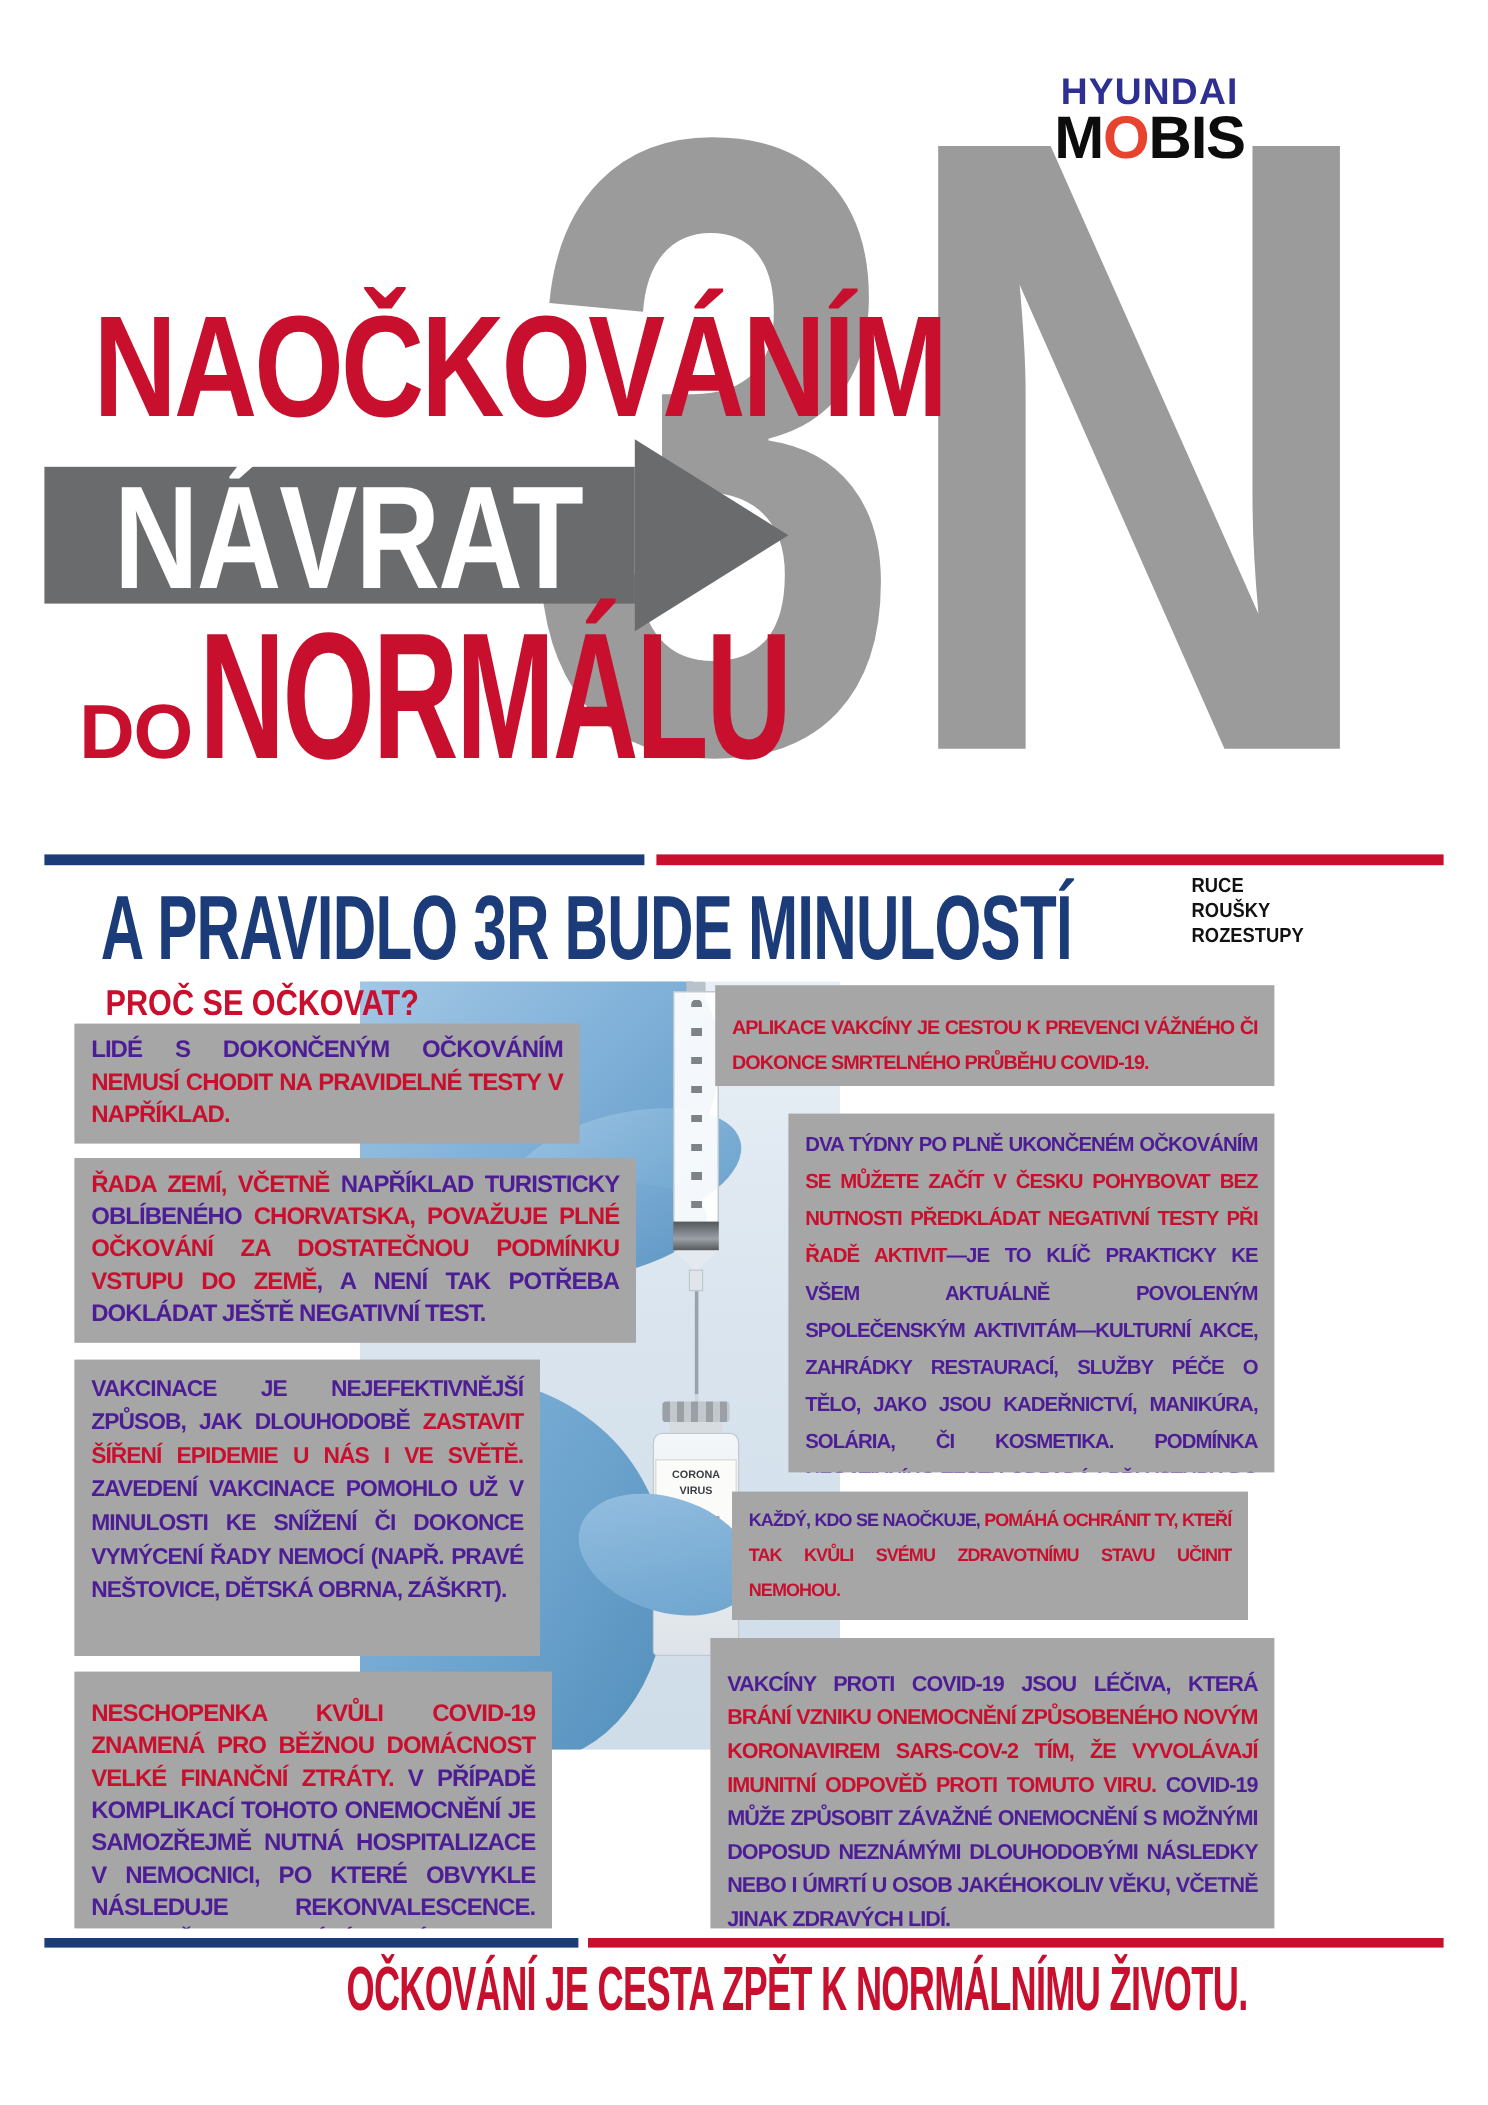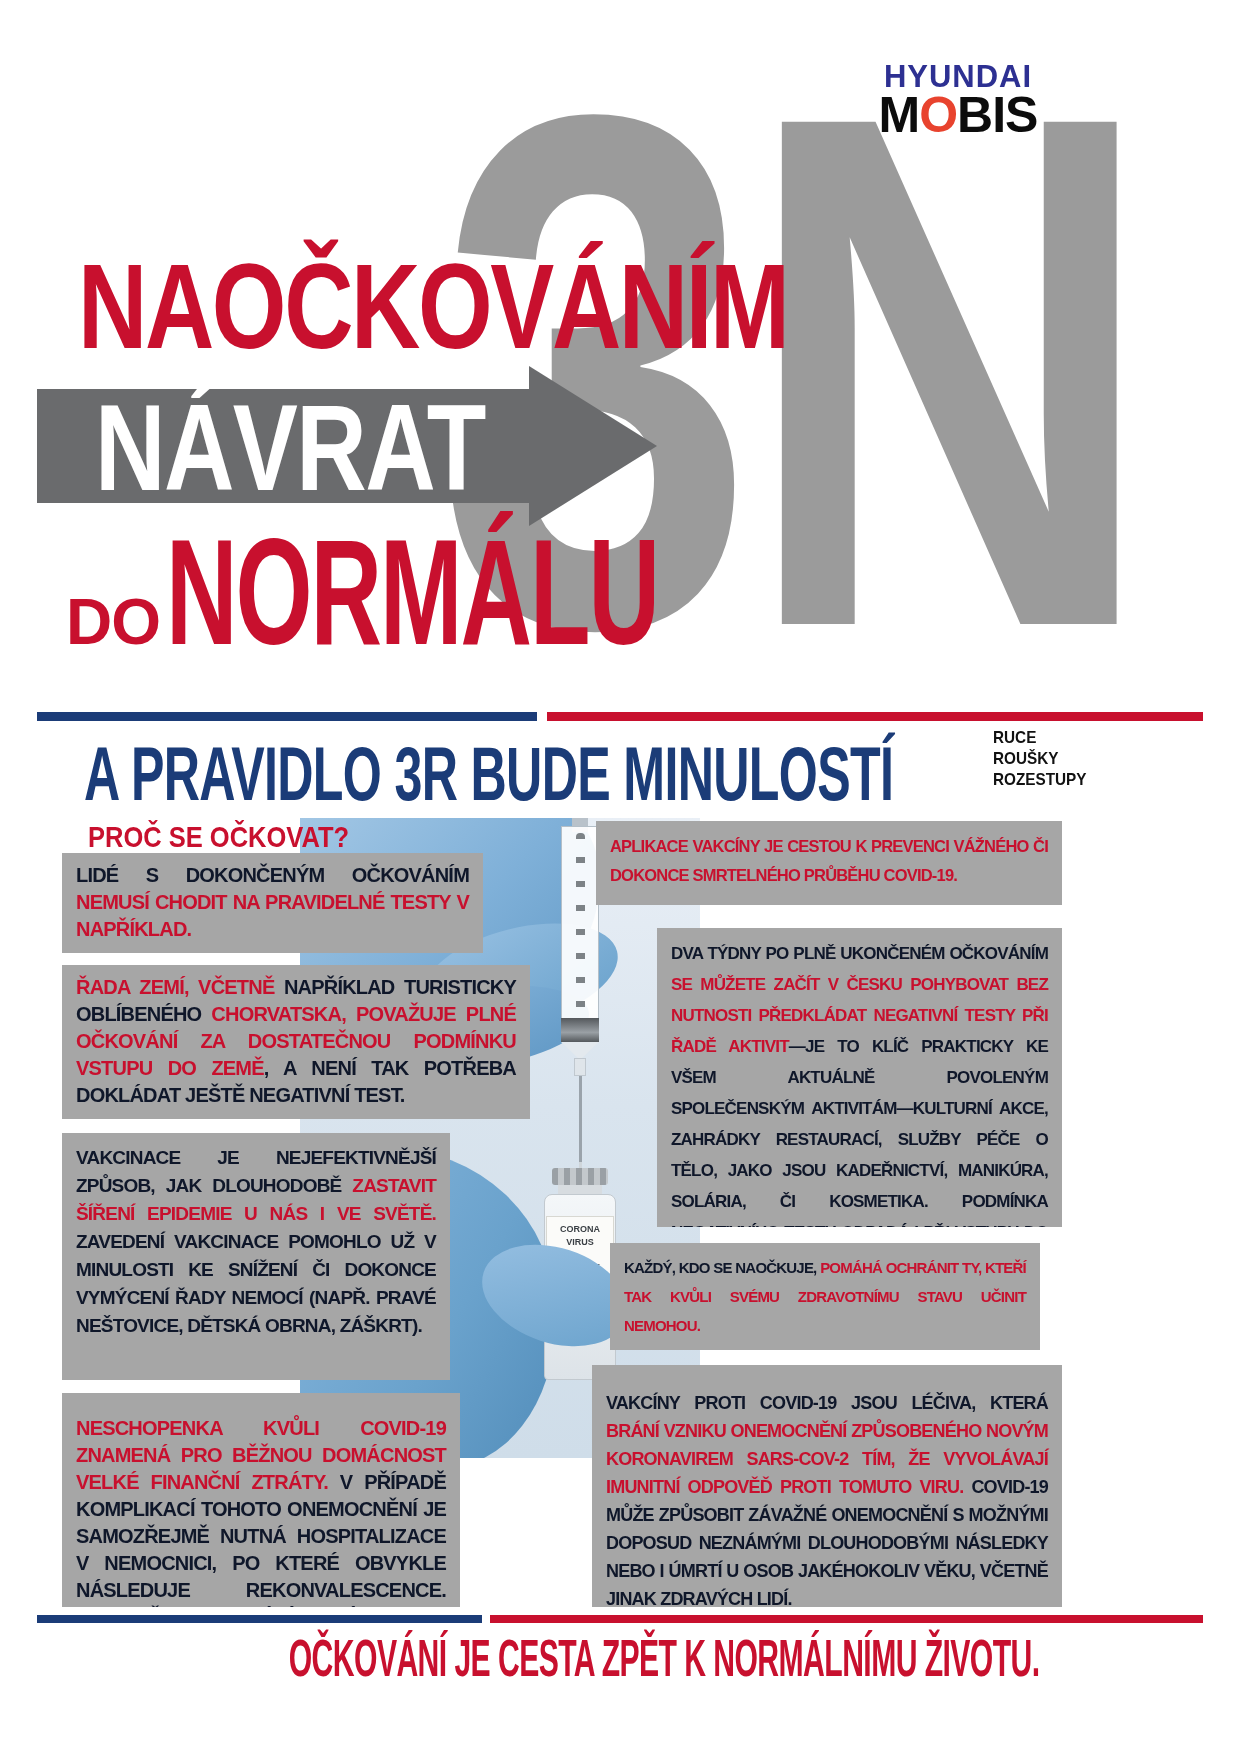--- a/index.html
+++ b/index.html
@@ -28,21 +28,21 @@
     letter-spacing:-3px; transform:scaleX(0.8); transform-origin:left top; white-space:nowrap;
   }
   .arrow-body { position:absolute; left:37px; top:389px; width:492px; height:114px; background:#6a6b6d; z-index:2; }
   .arrow-head { position:absolute; left:529px; top:366px; width:0; height:0; z-index:2;
     border-left:128px solid #6a6b6d; border-top:80px solid transparent; border-bottom:80px solid transparent; }
   .t-line2 {
     position:absolute; left:95px; top:387px; z-index:3;
     font-size:122px; line-height:1; font-weight:bold; color:#ffffff;
     letter-spacing:-2px; transform:scaleX(0.8); transform-origin:left top; white-space:nowrap;
   }
-  .t-line3 { position:absolute; left:66px; top:498px; z-index:3; display:flex; align-items:baseline; gap:6px; white-space:nowrap;margin-top:12px; }
+  .t-line3 { position:absolute; left:66px; top:498px; z-index:3; display:flex; align-items:baseline; gap:6px; white-space:nowrap; }
   .t-line3-prefix { font-size:64px; font-weight:bold; color:#c8102e; letter-spacing:-1px; }
   .t-line3-main  { font-size:150px; line-height:1.1; font-weight:bold; color:#c8102e; letter-spacing:-3px;
                    transform:scaleX(0.66); transform-origin:left bottom; }
   .rule1-blue { position:absolute; left:37px;  top:712px; width:500px; height:9px; background:#1b3c78; z-index:3; }
   .rule1-red  { position:absolute; left:547px; top:712px; width:656px; height:9px; background:#c8102e; z-index:3; }
   .subheadline {
     position:absolute; left:84px; top:736px; z-index:3;
     font-size:76px; line-height:1; font-weight:bold; color:#1b3c78;
     letter-spacing:-1px; transform:scaleX(0.66); transform-origin:left top; white-space:nowrap;
   }
@@ -83,27 +83,27 @@
   .glove-bottom { position:absolute; left:-25px; top:330px; width:280px; height:320px;
                 background:linear-gradient(120deg,#8ab8de 0%,#6aa2cc 60%,#528dba 100%);
                 border-radius:0 60% 40% 20% / 0 50% 45% 25%; }
   .glove-thumb { position:absolute; left:180px; top:430px; width:150px; height:95px;
                 background:linear-gradient(150deg,#97c0e2,#6aa2cc); border-radius:50%; transform:rotate(18deg); }
   
   .col-heading { position:absolute; left:88px; top:820px; z-index:4;
     font-size:30px; font-weight:bold; color:#c8102e; transform:scaleX(0.85); transform-origin:left top; white-space:nowrap; }
   .tbox { position:absolute; z-index:4; background:#a6a6a6; color:#ffffff;
           font-weight:bold; text-align:justify; letter-spacing:-0.8px; overflow:hidden; }
-  .run-white { color:#0f172a; }
+  .run-white { color:#4c1d95; }
   .run-red   { color:#c8102e; }
   .L1 { left:62px; top:853px; width:421px; height:100px; padding:9px 14px; font-size:20px; line-height:27px; }
   .L2 { left:62px; top:965px; width:468px; height:154px; padding:9px 14px; font-size:20px; line-height:27px; }
   .L3 { left:62px; top:1133px; width:388px; height:247px; padding:11px 14px; font-size:19px; line-height:28px; }
   .L4 { left:62px; top:1393px; width:398px; height:214px; padding:22px 14px; font-size:20px; line-height:27px; }
-  .R1 { left:596px; top:821px;  width:466px; height:84px;  padding:11px 14px; font-size:16.5px; line-height:29px; }
+  .R1 { left:596px; top:821px;  width:466px; height:84px;  padding:22px 14px; font-size:16.5px; line-height:29px; }
   .R2 { left:657px; top:928px;  width:405px; height:299px; padding:10px 14px; font-size:17px;  line-height:31px; }
   .R3 { left:610px; top:1243px; width:430px; height:107px; padding:10px 14px; font-size:15px;  line-height:29px; }
   .R4 { left:592px; top:1365px; width:470px; height:242px; padding:24px 14px;  font-size:18px;  line-height:28px; }
   
   .rule2-blue { position:absolute; left:37px;  top:1615px; width:445px; height:8px; background:#1b3c78; z-index:3; }
   .rule2-red  { position:absolute; left:490px; top:1615px; width:713px; height:8px; background:#c8102e; z-index:3; }
   .footer-text {
     position:absolute; right:200px; top:1630px; z-index:4;
     font-size:52px; line-height:1.1; font-weight:bold; color:#c8102e;
     letter-spacing:-1px; transform:scaleX(0.58); transform-origin:right top; white-space:nowrap;

